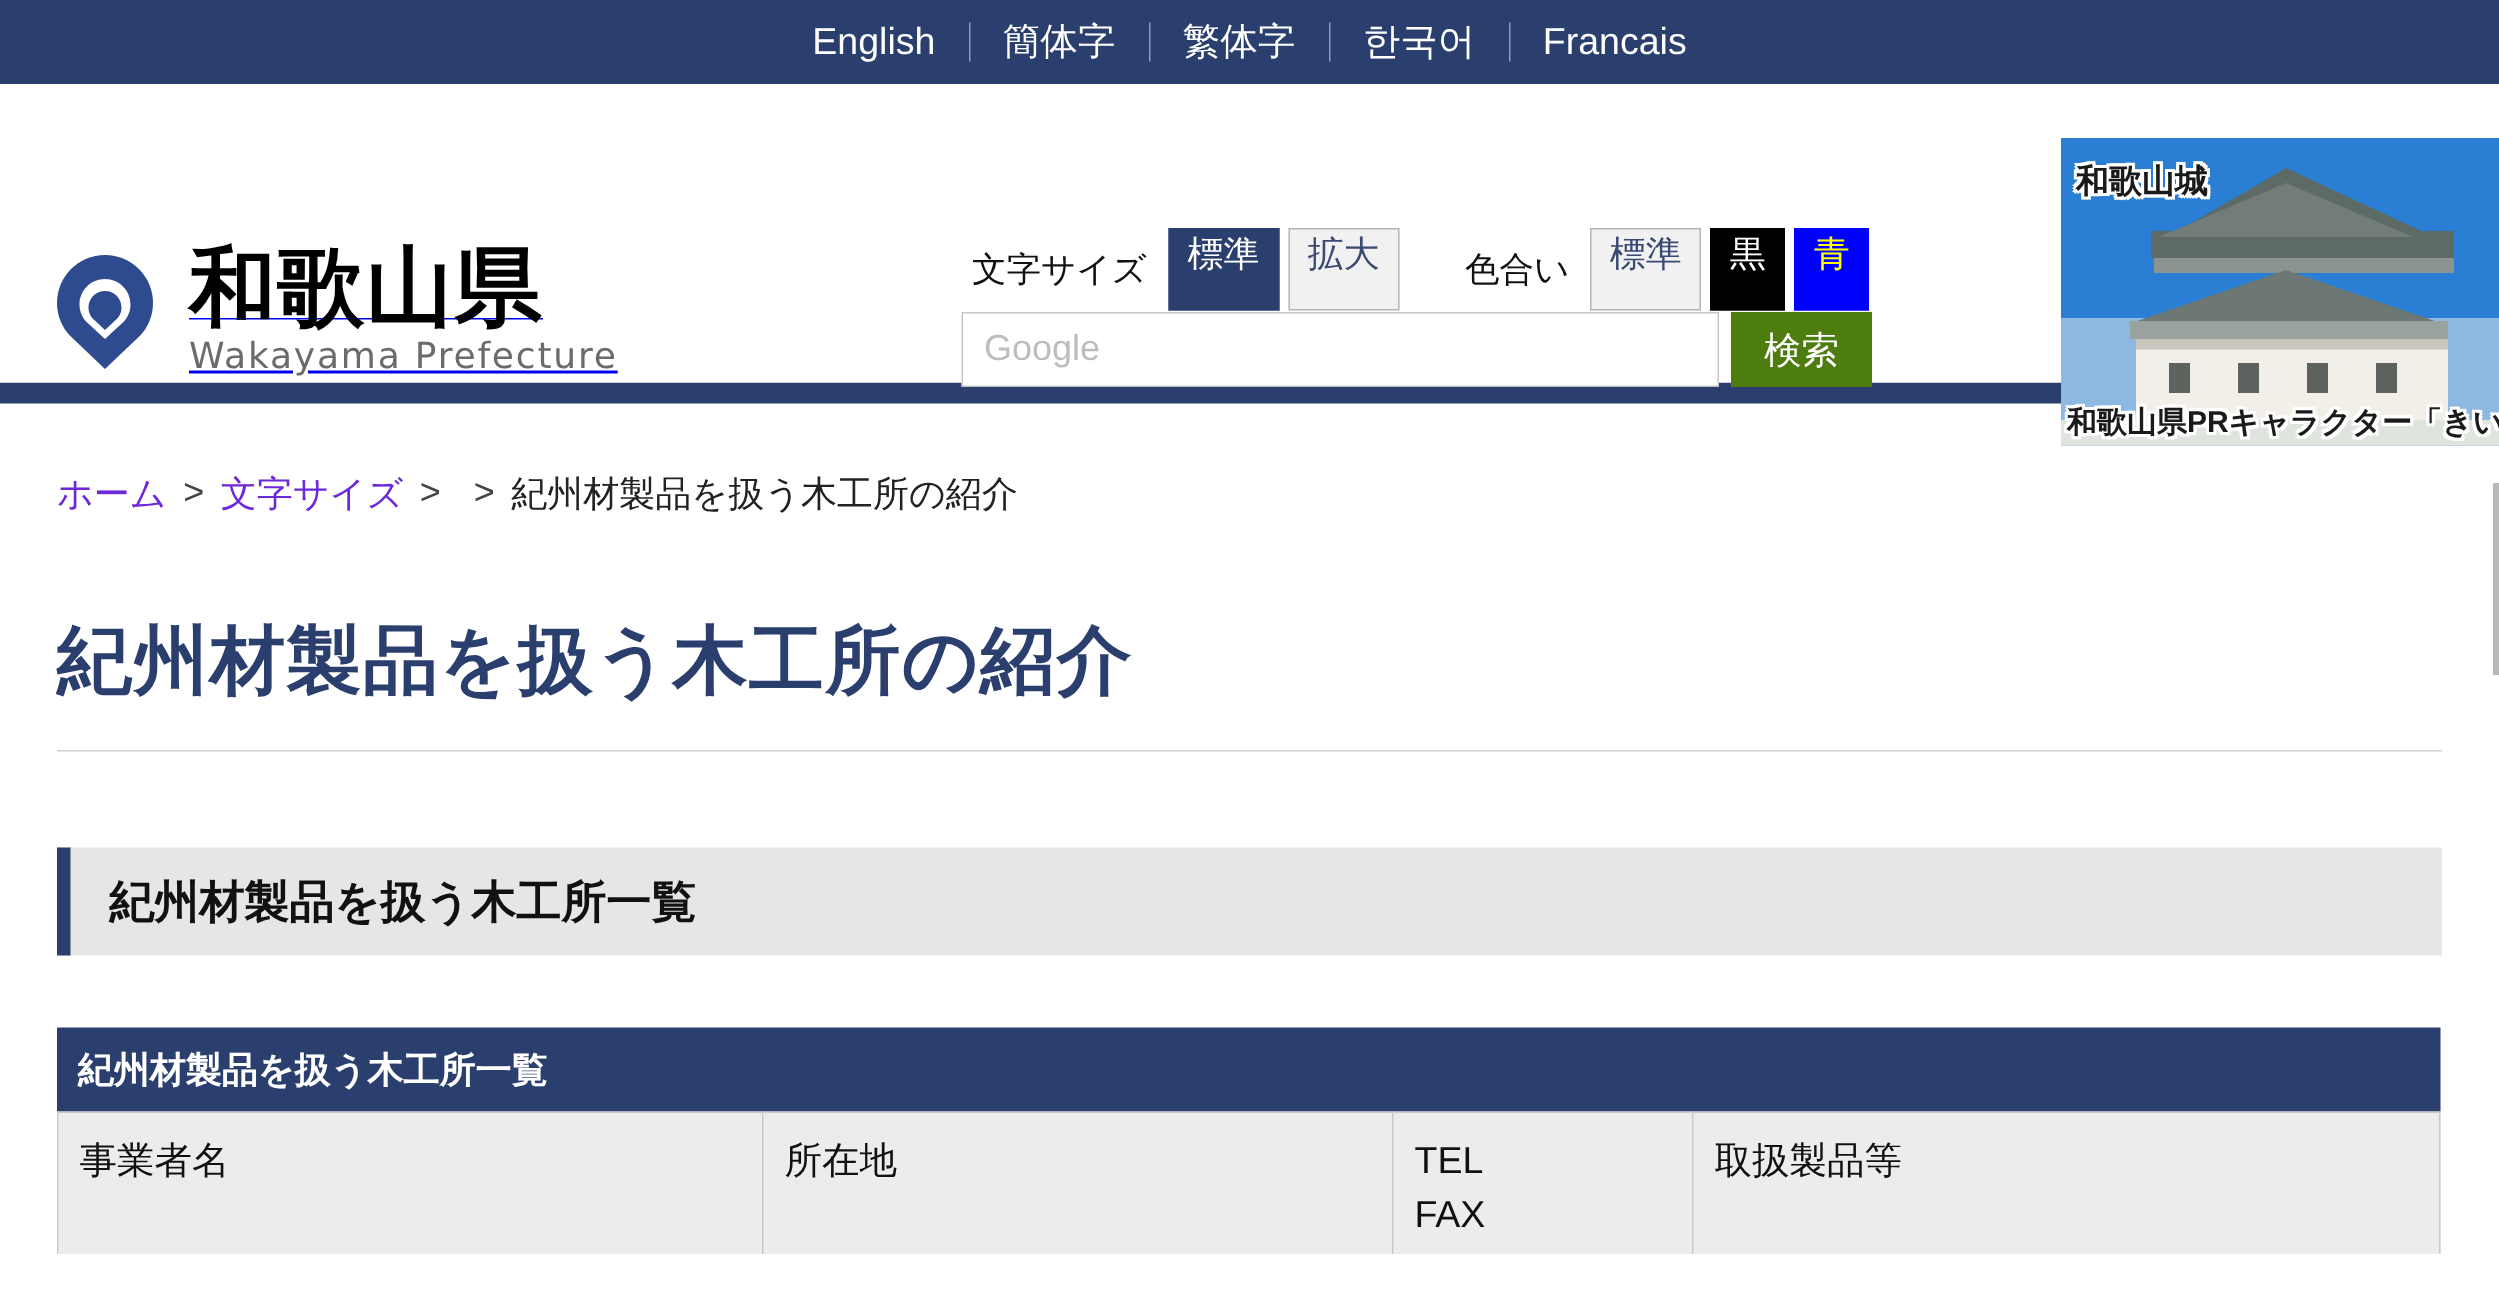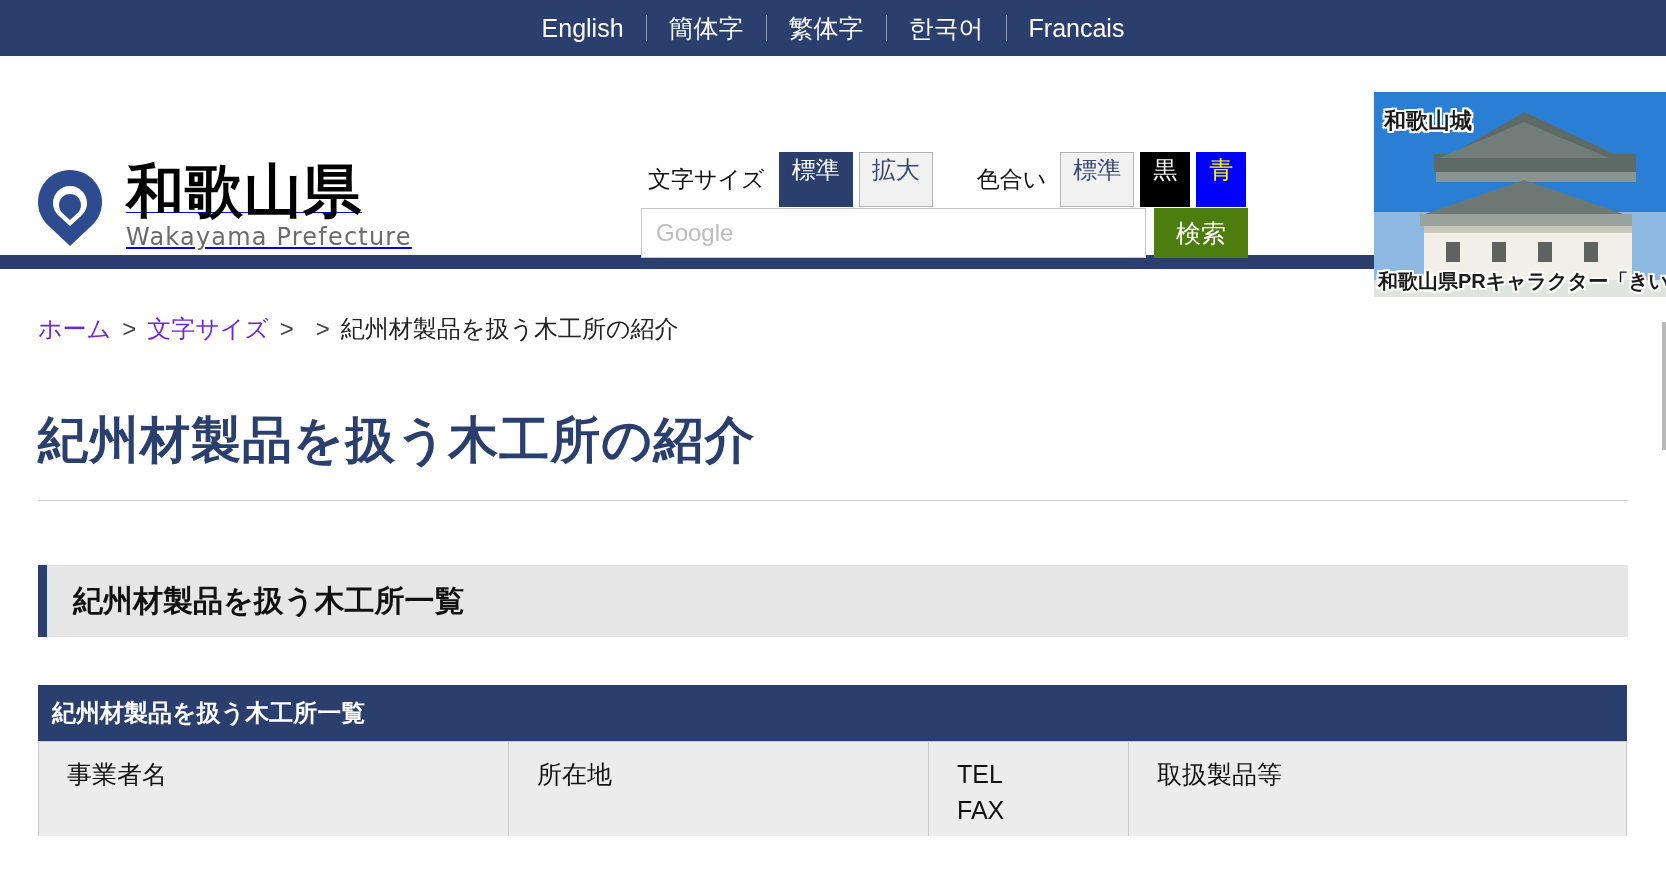--- a/index.html
+++ b/index.html
@@ -217,21 +217,21 @@
     text-align: left;
     padding: 12px 14px;
   }
   .data-table th {
     background: #ececec;
     border: 1px solid #c9c9c9;
     font-size: 25px;
     font-weight: 400;
     color: #111111;
     text-align: left;
-    padding: 14px 28px;
+    padding: 14px 14px;
     vertical-align: top;
     line-height: 1.45;
   }
   .col-name { width: 470px; }
   .col-addr { width: 420px; }
   .col-tel  { width: 200px; }
   .col-prod { width: 498px; }
 
   .edge-tab {
     position: absolute;

